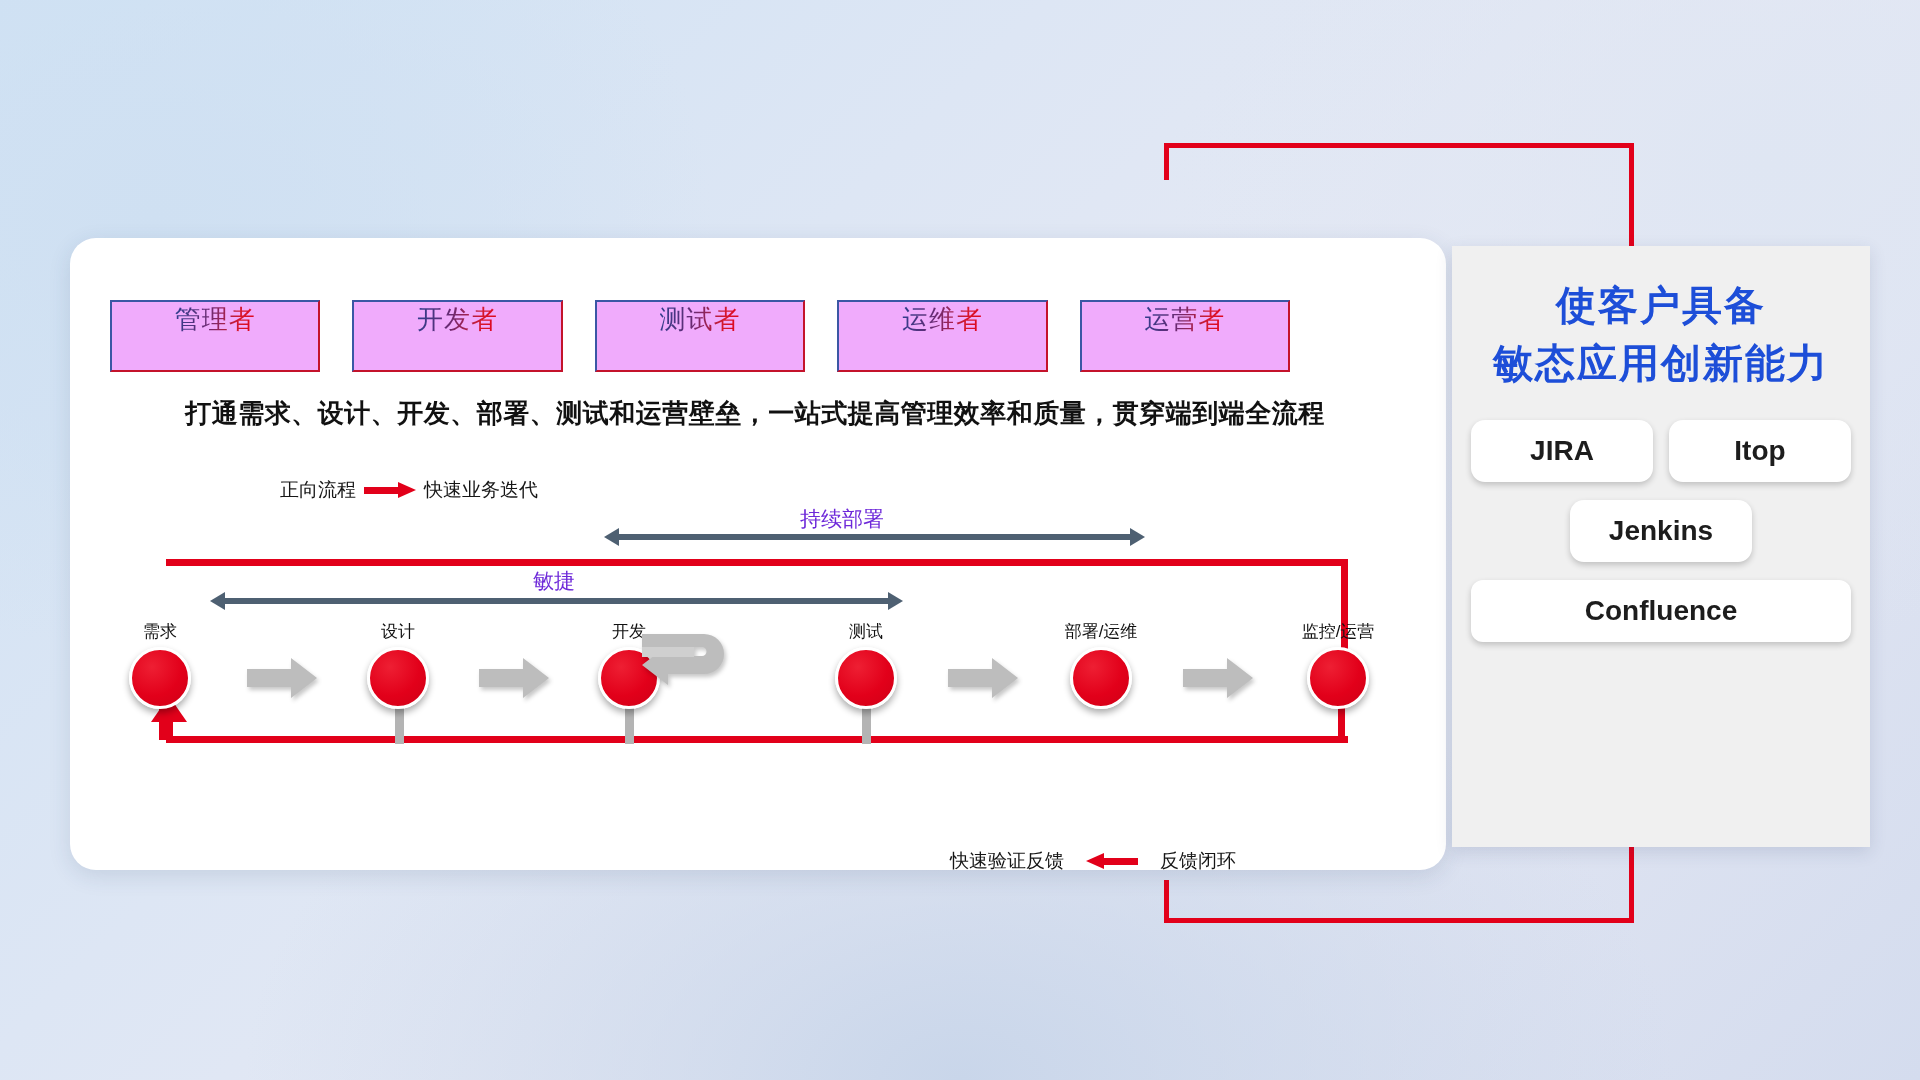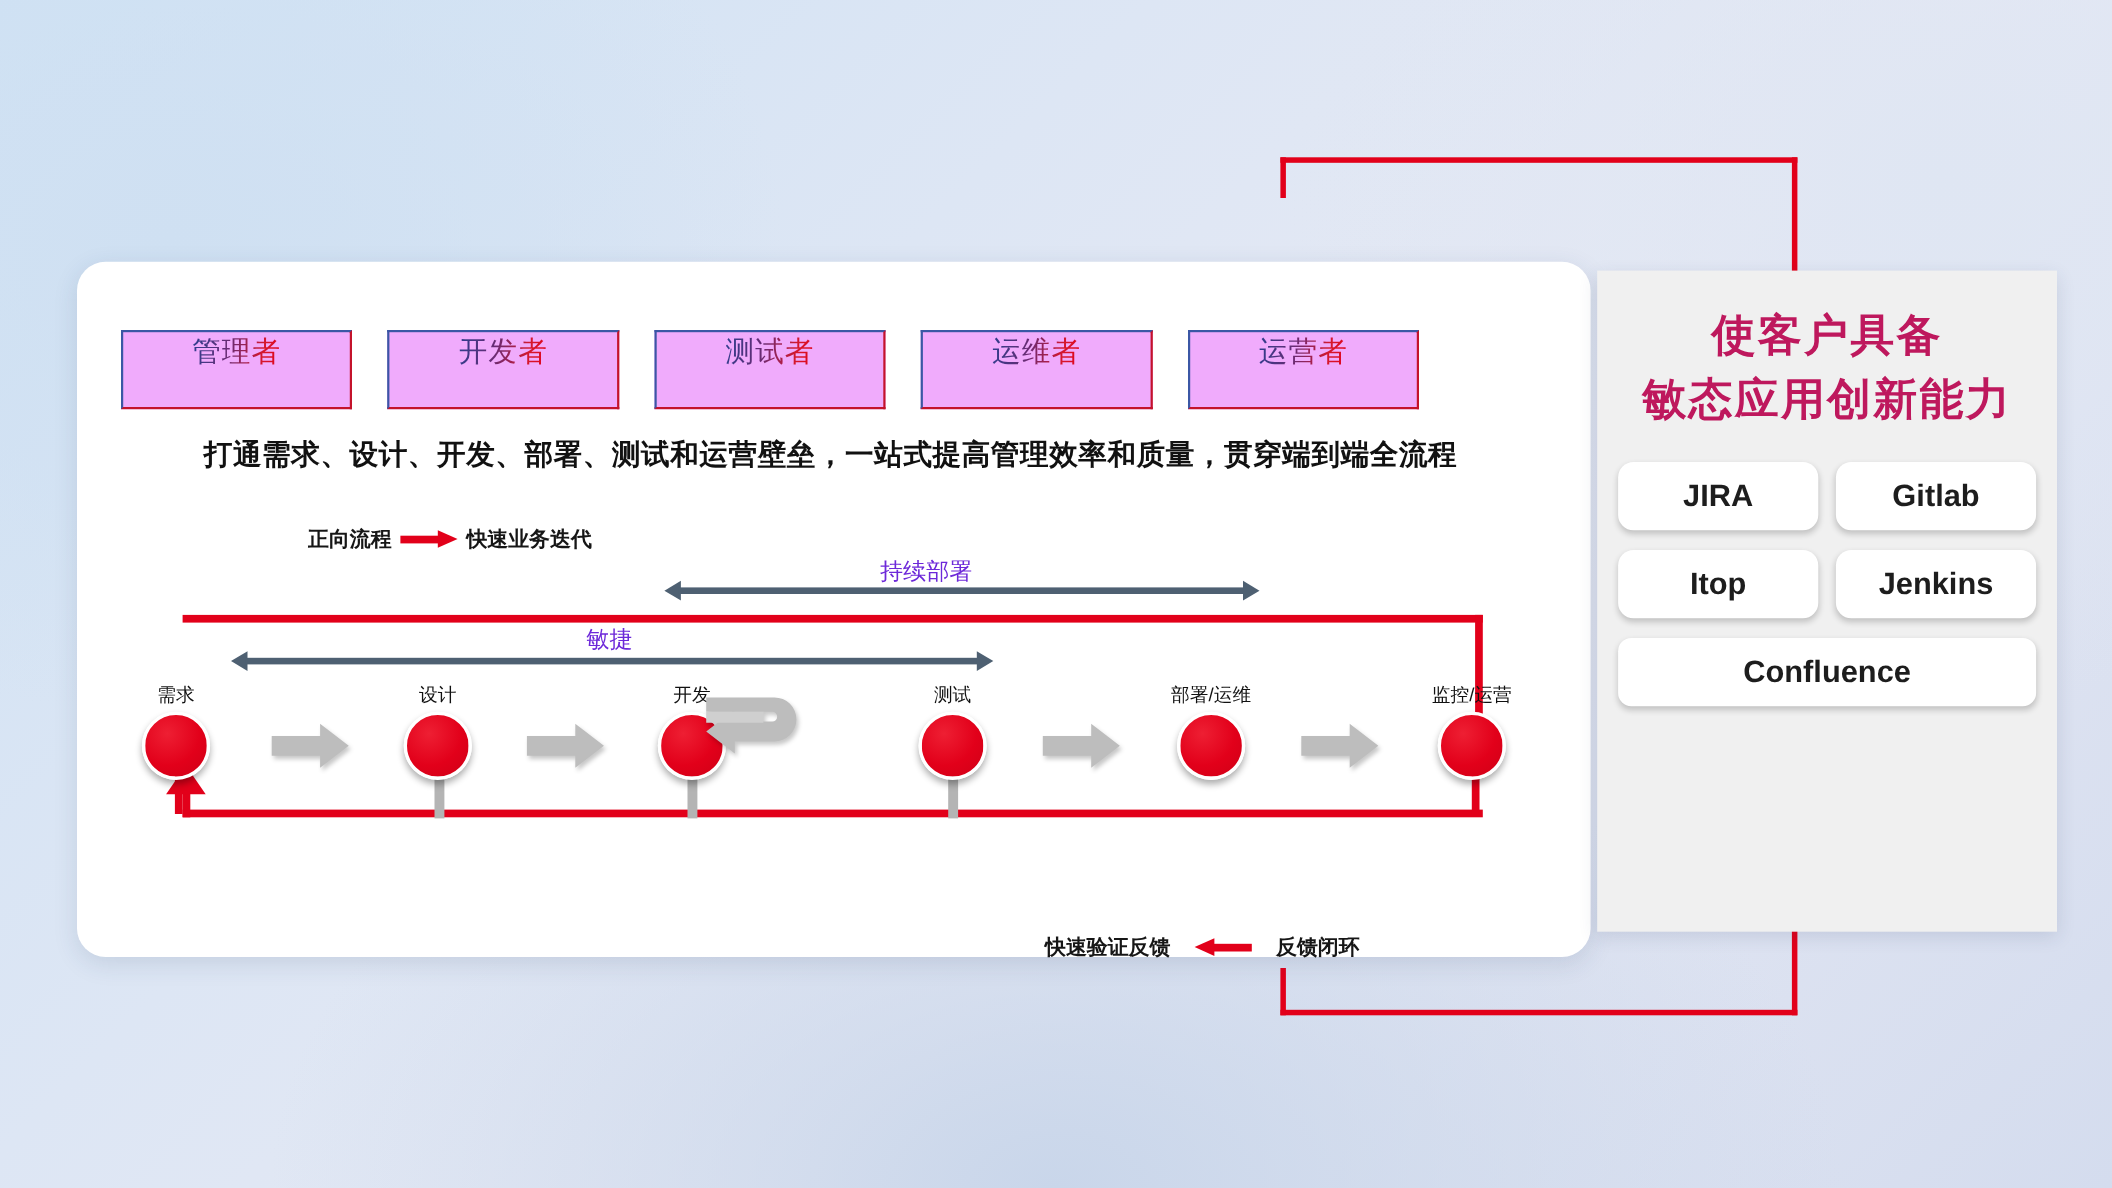--- a/index.html
+++ b/index.html
@@ -48,21 +48,21 @@
 
   
   #desc {
     position:absolute; left:110px; top:396px; width:1290px;
     text-align:center; font-size:26px; font-weight:700; color:#111;
     letter-spacing:.5px; white-space:nowrap;
   }
 
   
   #legend-forward { position:absolute; left:280px; top:477px; display:flex; align-items:center; gap:8px; }
-  .lg-text { font-size:19px; font-weight:700; color:#161616; white-space:nowrap; }
+  .lg-text { font-size:19px; font-weight:400; color:#161616; white-space:nowrap; }
   .red-arrow-r { width:52px; height:11px; position:relative; }
   .red-arrow-r::before { content:""; position:absolute; left:0; top:2px; width:36px; height:7px; background:#e2001a; }
   .red-arrow-r::after  { content:""; position:absolute; left:34px; top:-3px; width:0; height:0;
                          border-top:8px solid transparent; border-bottom:8px solid transparent; border-left:18px solid #e2001a; }
   .red-arrow-l { width:52px; height:11px; position:relative; }
   .red-arrow-l::before { content:""; position:absolute; right:0; top:2px; width:36px; height:7px; background:#e2001a; }
   .red-arrow-l::after  { content:""; position:absolute; right:34px; top:-3px; width:0; height:0;
                          border-top:8px solid transparent; border-bottom:8px solid transparent; border-right:18px solid #e2001a; }
 
   
@@ -112,21 +112,21 @@
   
   #legend-feedback { position:absolute; left:950px; top:848px; display:flex; align-items:center; gap:22px; }
 
   
   #right-panel {
     position:absolute; left:1452px; top:246px; width:418px; height:601px;
     background:#f0f0f0;
     box-shadow:0 5px 16px rgba(40,60,100,.14);
   }
   #rp-title { margin-top:30px; text-align:center; }
-  .rp-line { font-size:40px; font-weight:700; color:#be185d; line-height:1.45; letter-spacing:2px; }
+  .rp-line { font-size:40px; font-weight:700; color:#1d4ed8; line-height:1.45; letter-spacing:2px; }
   #rp-tools { margin-top:28px; padding:0 16px; display:flex; flex-wrap:wrap; gap:18px 16px; justify-content:center; }
   .tool-chip {
     background:#ffffff; border-radius:12px;
     display:flex; align-items:center; justify-content:center;
     font-size:28px; font-weight:700; color:#1d1d1d;
     box-shadow:0 3px 6px rgba(0,0,0,.20);
     height:62px;
   }
   .tool-chip.half { width:182px;border-radius:14px; }
   .tool-chip.full { width:380px; }
@@ -257,20 +257,19 @@
     <span class="lg-text">反馈闭环</span>
   </div>
 
   <div id="right-panel">
     <div id="rp-title">
       <div class="rp-line">使客户具备</div>
       <div class="rp-line">敏态应用创新能力</div>
     </div>
     <div id="rp-tools">
       <div class="tool-chip half">JIRA</div>
-      <div class="tool-chip half">Gitlab</div>
       <div class="tool-chip half">Itop</div>
       <div class="tool-chip half">Jenkins</div>
       <div class="tool-chip full">Confluence</div>
     </div>
   </div>
 
 </div>
 
 </body></html>

